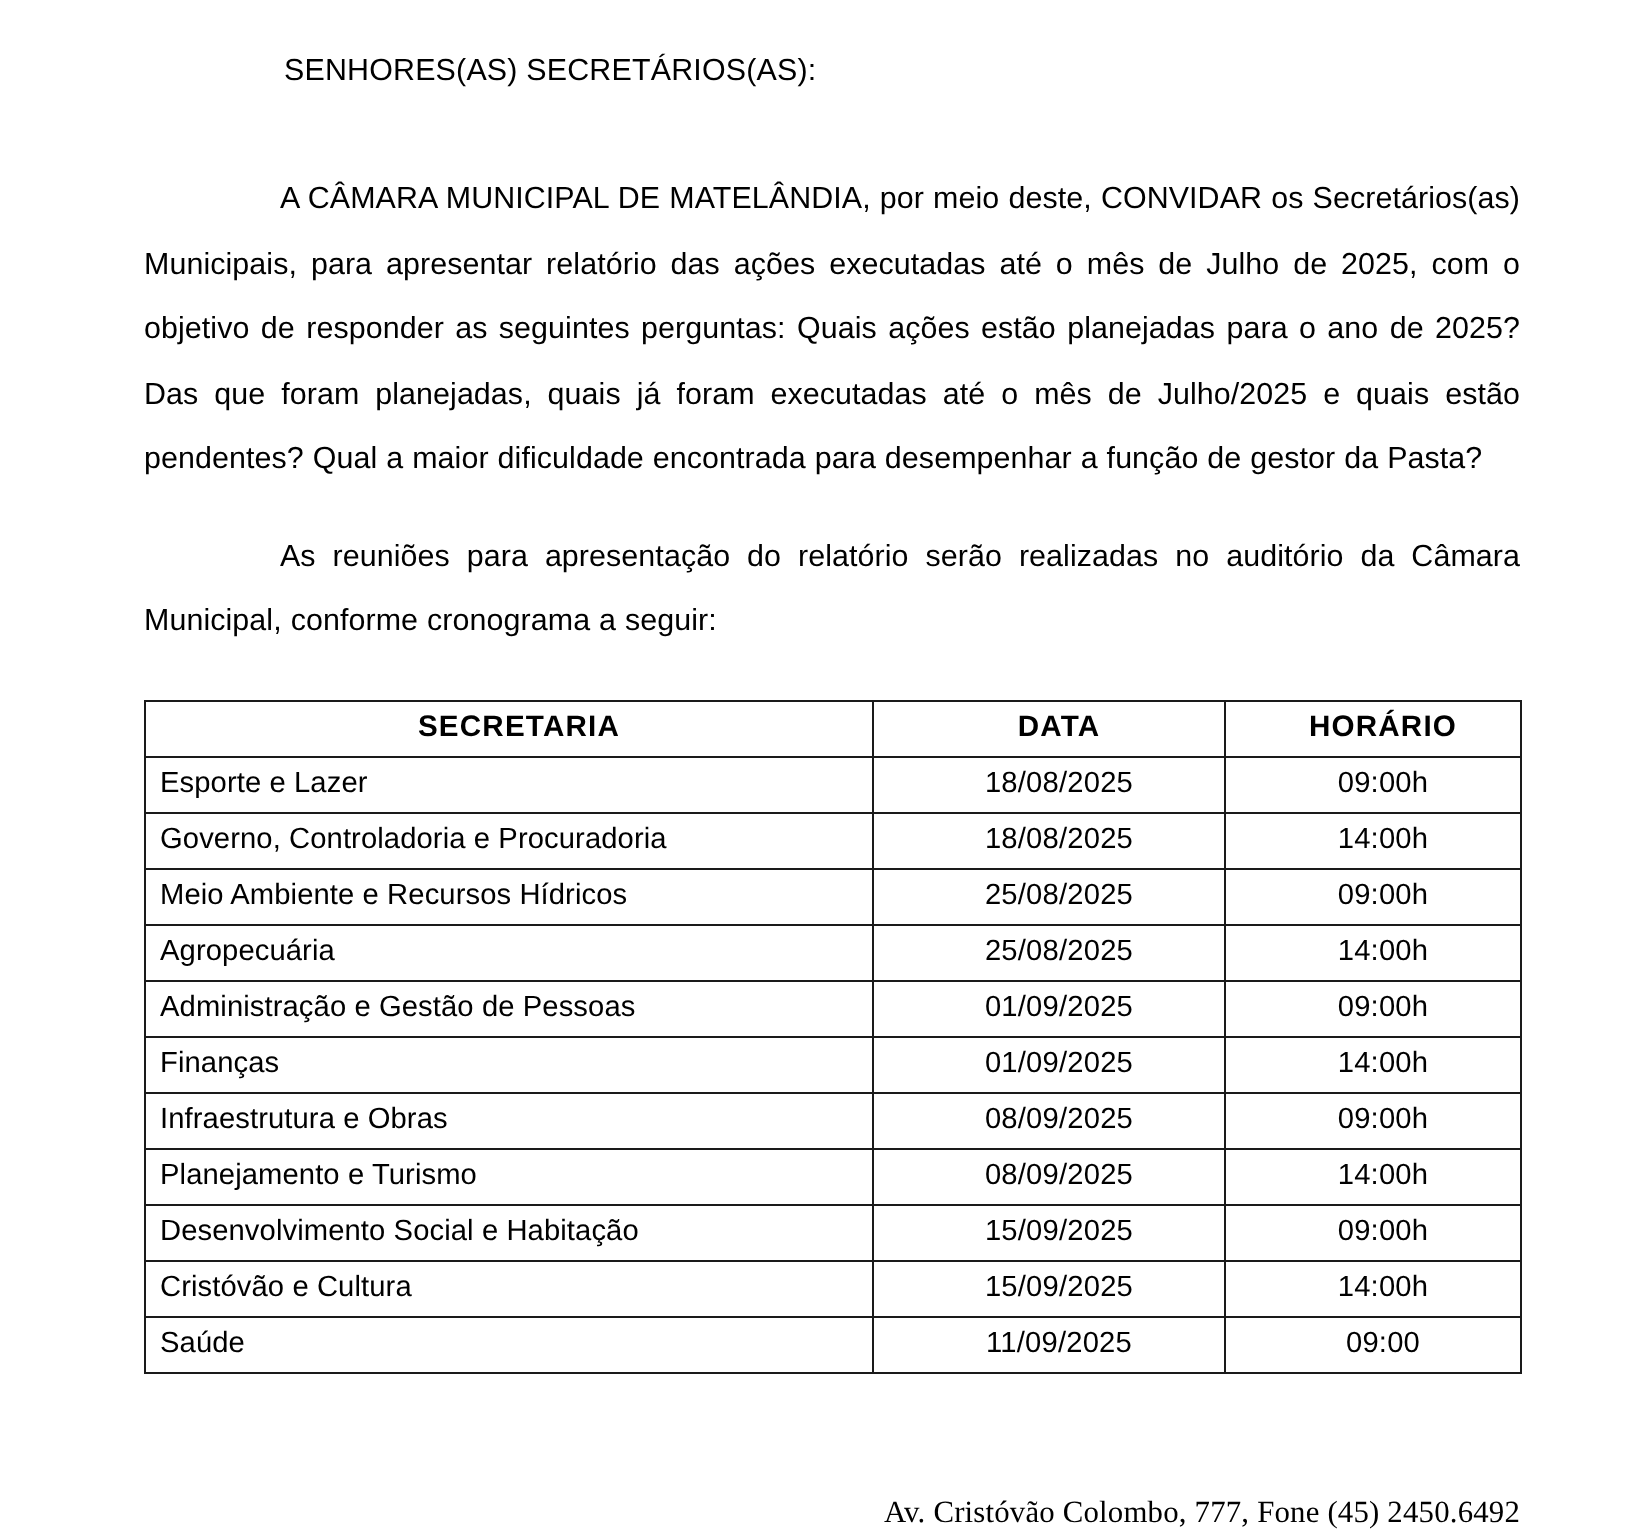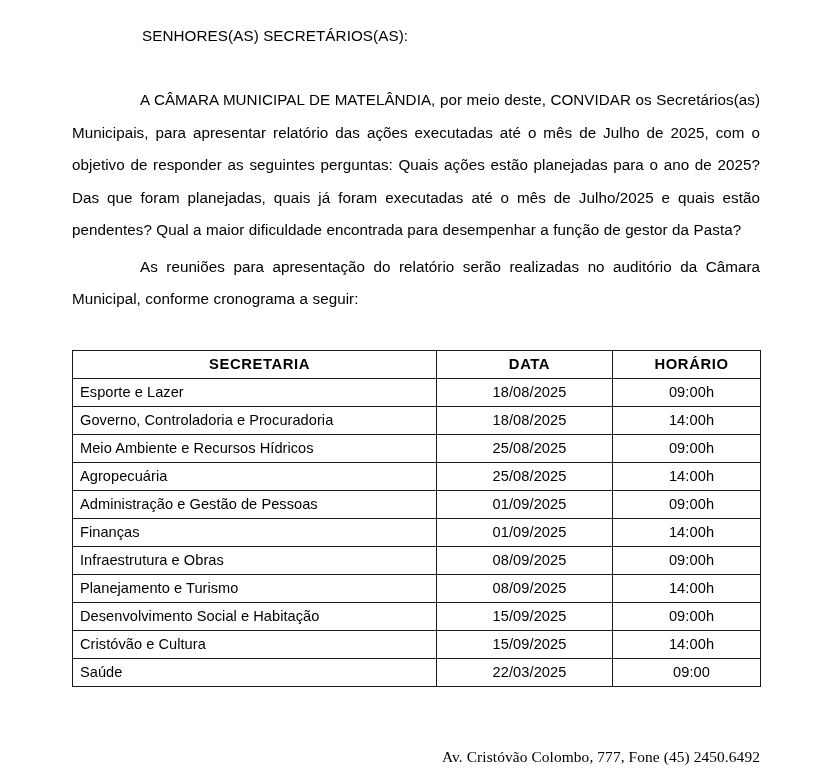--- a/index.html
+++ b/index.html
@@ -48,21 +48,21 @@
     letter-spacing: 0.05px;
     word-spacing: 0.2px;
   }
 
   p.para.first {
     margin-top: 38px;
     text-indent: 68px;
   }
 
   p.para.second {
-    margin-top: 4px;
+    margin-top: 16px;
     text-indent: 68px;
   }
 
   
   .schedule-wrap {
     position: absolute;
     left: 72px;
     top: 350px;
     width: 688px;
   }
@@ -193,21 +193,21 @@
           <td class="data">15/09/2025</td>
           <td class="hora">09:00h</td>
         </tr>
         <tr>
           <td class="sec">Cristóvão e Cultura</td>
           <td class="data">15/09/2025</td>
           <td class="hora">14:00h</td>
         </tr>
         <tr>
           <td class="sec">Saúde</td>
-          <td class="data">22/03/2025</td>
+          <td class="data">11/09/2025</td>
           <td class="hora">09:00</td>
         </tr>
       </tbody>
     </table>
   </div>
 
   <div class="footer">Av. Cristóvão Colombo, 777, Fone (45) 2450.6492</div>
 
 </div>
 

